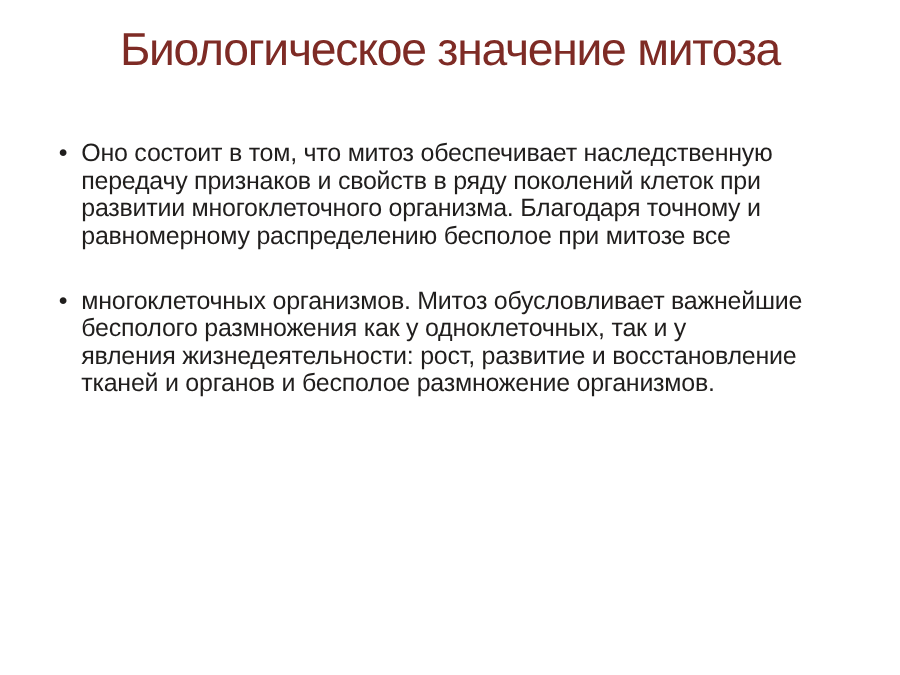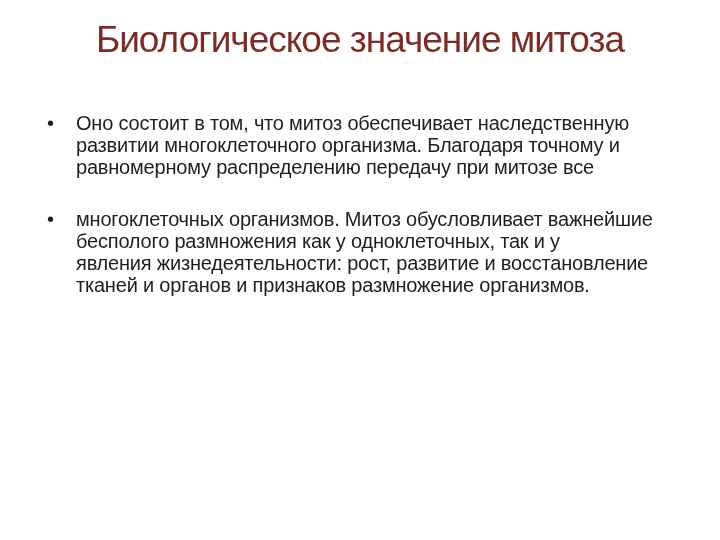--- a/index.html
+++ b/index.html
@@ -55,44 +55,44 @@
   }
   .bullet-lines {
     flex: 1 1 auto;
   }
   .bullet-line {
     font-size: 20px;
     line-height: 22px;
     letter-spacing: -0.2px;
     white-space: nowrap;
     color: var(--body-color);
-    margin-left: 11px;
   }
 </style>
 </head>
 <body>
 
 <div class="slide">
   <h1 class="slide-title">Биологическое значение митоза</h1>
 
   <div class="content">
 
     <div class="bullet">
       <span class="bullet-marker">•</span>
       <div class="bullet-lines">
         <div class="bullet-line">Оно состоит в том, что митоз обеспечивает наследственную</div>
+        <div class="bullet-line">передачу признаков и свойств в ряду поколений клеток при</div>
         <div class="bullet-line">развитии многоклеточного организма. Благодаря точному и</div>
-        <div class="bullet-line">равномерному распределению передачу при митозе все</div>
+        <div class="bullet-line">равномерному распределению бесполое при митозе все</div>
       </div>
     </div>
 
     <div class="bullet">
       <span class="bullet-marker">•</span>
       <div class="bullet-lines">
         <div class="bullet-line">многоклеточных организмов. Митоз обусловливает важнейшие</div>
         <div class="bullet-line">бесполого размножения как у одноклеточных, так и у</div>
         <div class="bullet-line">явления жизнедеятельности: рост, развитие и восстановление</div>
-        <div class="bullet-line">тканей и органов и признаков размножение организмов.</div>
+        <div class="bullet-line">тканей и органов и бесполое размножение организмов.</div>
       </div>
     </div>
 
   </div>
 </div>
 
 </body></html>

